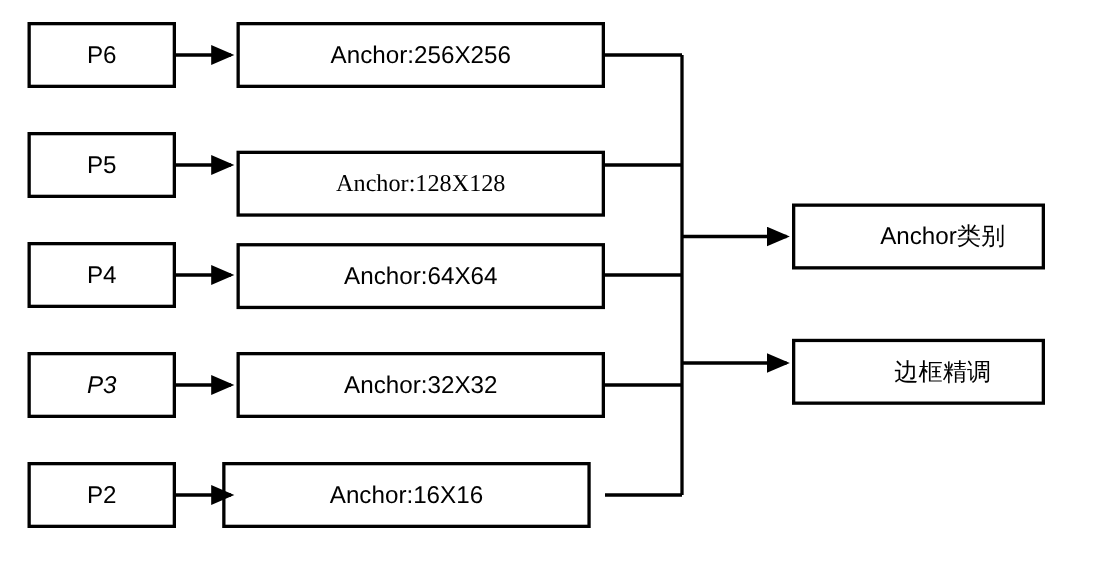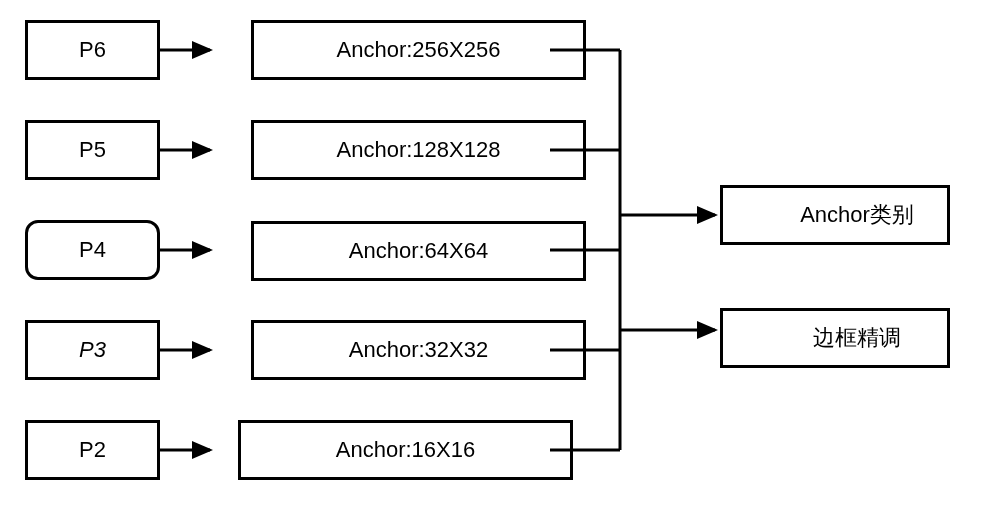--- a/index.html
+++ b/index.html
@@ -17,53 +17,53 @@
     border: 3px solid #000;
     background: #fff;
     display: flex;
     align-items: center;
     justify-content: center;
     font-size: 22px;
     box-sizing: border-box;
     white-space: nowrap;
   }
   .p-box       { width: 135px; height: 60px; }
-  .anchor-box  { width: 335px; height: 60px; margin-left: 36px; }
+  .anchor-box  { width: 335px; height: 60px; }
   .out-box     { width: 230px; height: 60px; padding-left: 44px; }
   svg.arrows {
     position: absolute;
     left: 0; top: 0;
     width: 1000px;
     height: 527px;
     pointer-events: none;
   }
 </style>
 </head>
 <body>
 
 <div class="box p-box" style="left:25px;  top:20px;">
     <span>P6</span>
   </div>
 <div class="box p-box" style="left:25px;  top:120px;">
     <span>P5</span>
   </div>
-<div class="box p-box" style="left:25px;  top:220px;border-radius:13px;">
+<div class="box p-box" style="left:25px;  top:220px;">
     <span>P4</span>
   </div>
 <div class="box p-box" style="left:25px;  top:320px;font-style:italic;">
     <span>P3</span>
   </div>
 <div class="box p-box" style="left:25px;  top:420px;">
     <span>P2</span>
   </div>
 
 <div class="box anchor-box" style="left:215px; top:20px;">
     <span>Anchor:256X256</span>
   </div>
-<div class="box anchor-box" style="left:215px; top:120px;">
+<div class="box anchor-box" style="left:215px; top:137px;font-family:Liberation Serif, serif;">
     <span>Anchor:128X128</span>
   </div>
 <div class="box anchor-box" style="left:215px; top:221px;">
     <span>Anchor:64X64</span>
   </div>
 <div class="box anchor-box" style="left:215px; top:320px;">
     <span>Anchor:32X32</span>
   </div>
 <div class="box anchor-box" style="left:202px; top:420px;">
     <span>Anchor:16X16</span>

